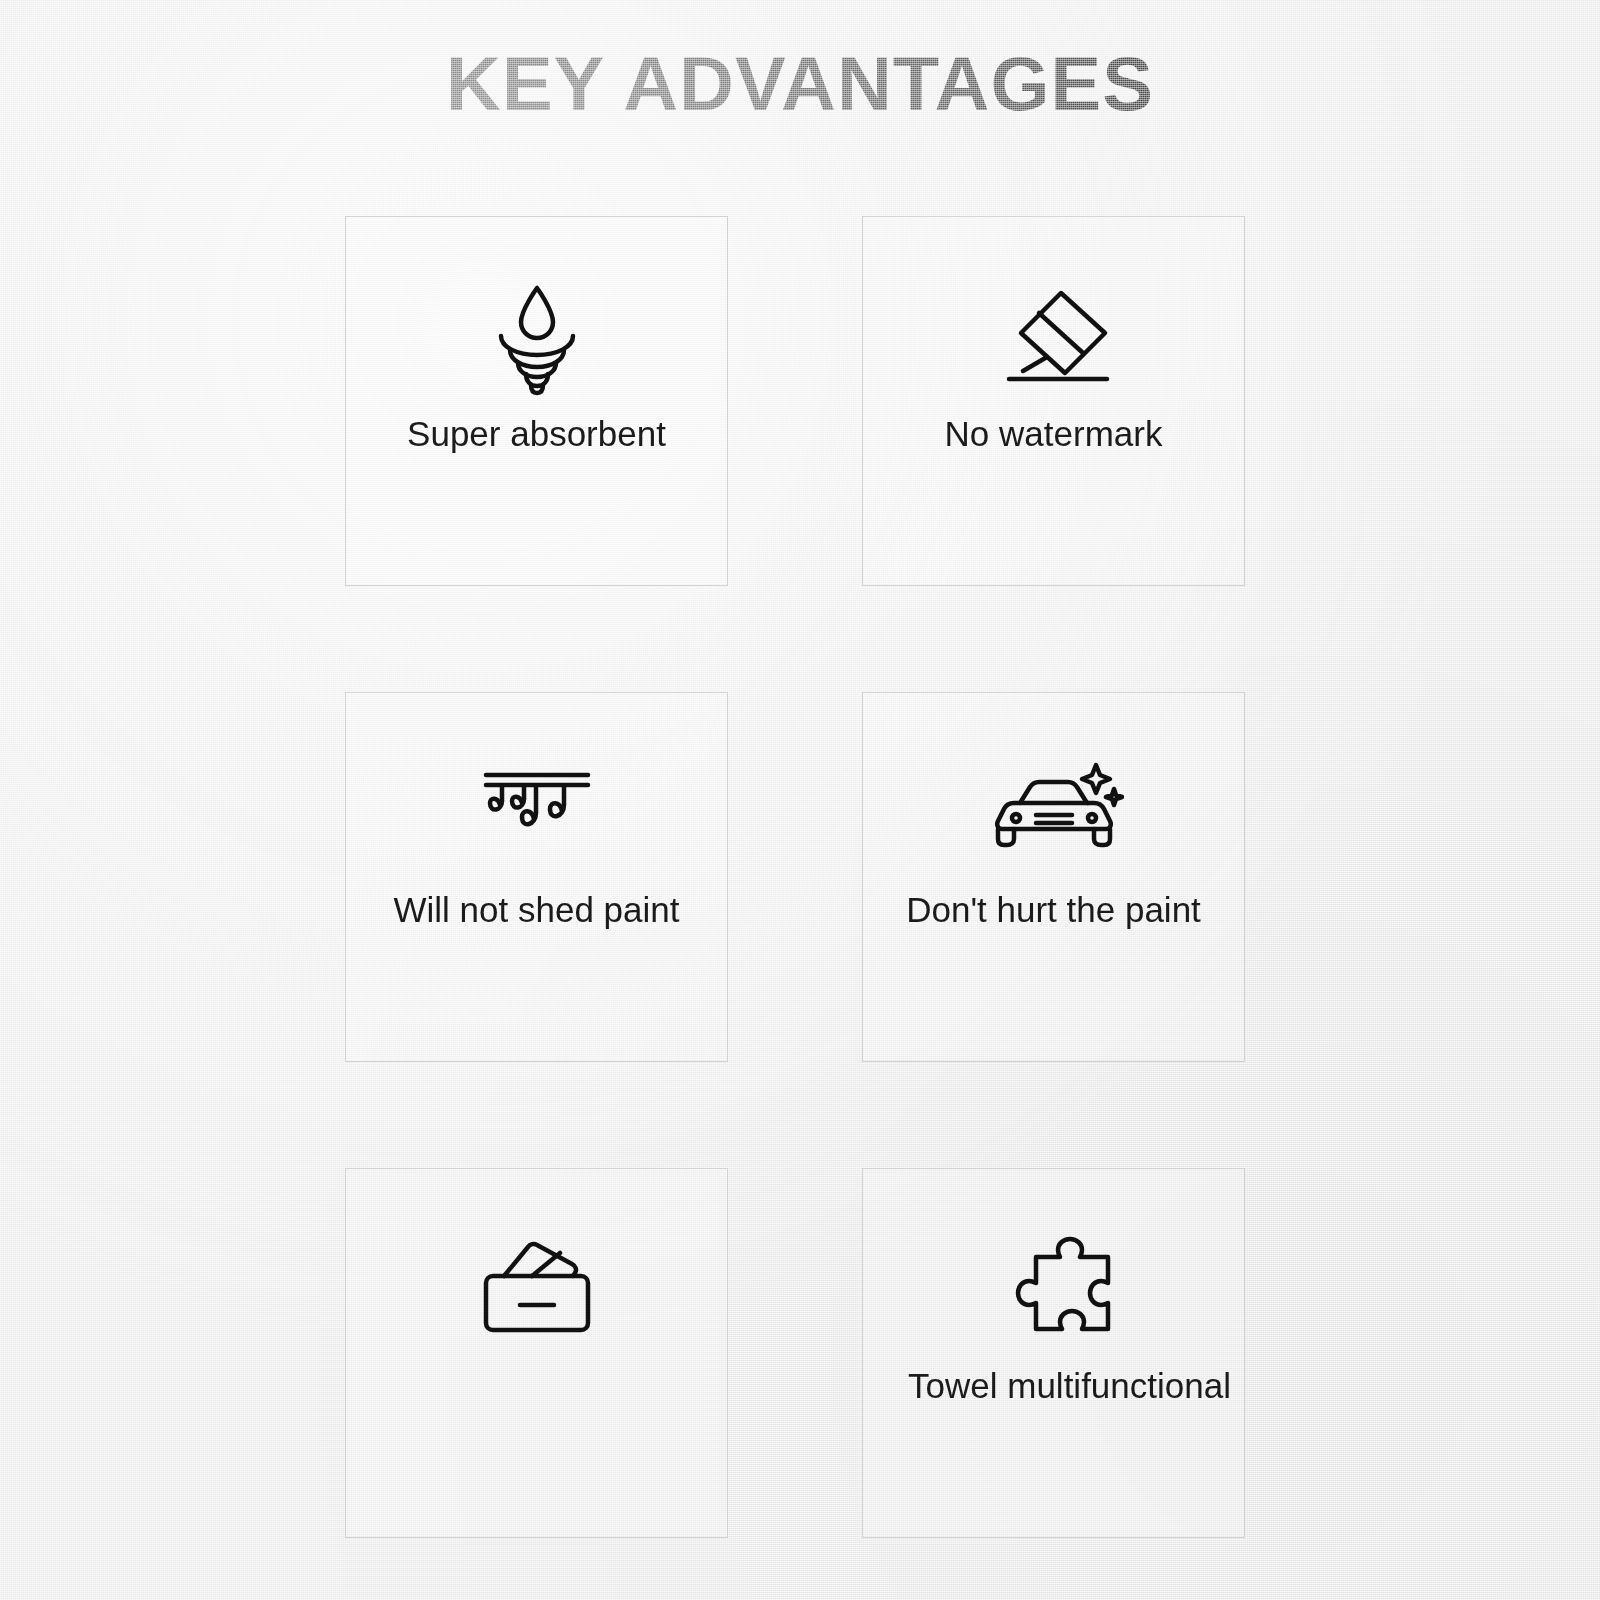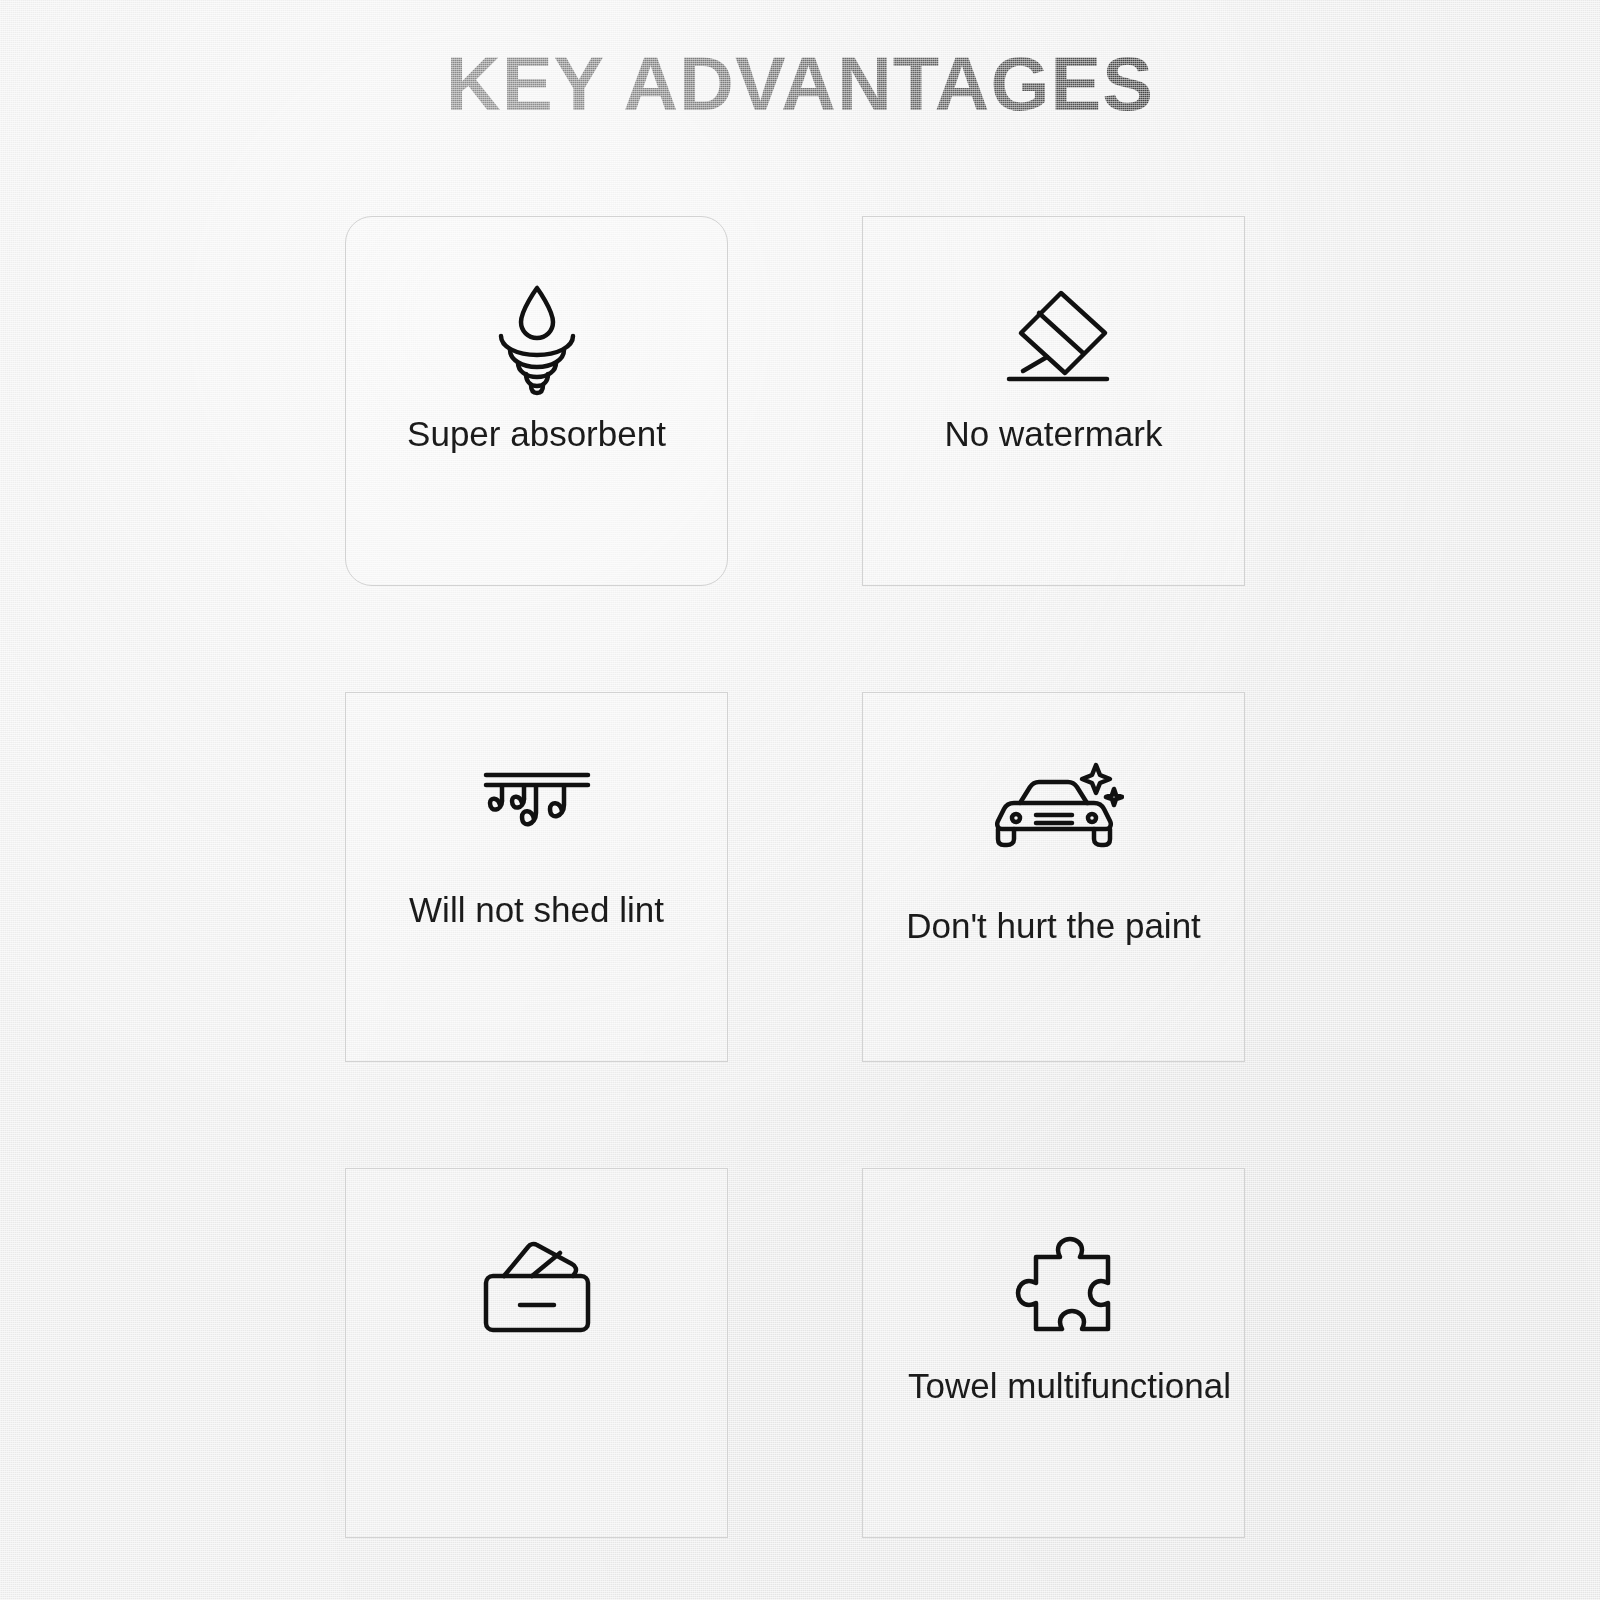--- a/index.html
+++ b/index.html
@@ -55,24 +55,24 @@
   }
   .card {
     border: 1px solid #d2d2d2;
     box-sizing: border-box;
     background: rgba(255,255,255,0.18);
     display: flex;
     flex-direction: column;
     align-items: center;
     position: relative;
   }
-  .card.c1 { grid-column: 1; grid-row: 1; border-radius: 27px; }
+  .card.c1 { grid-column: 1; grid-row: 1; }
   .card.c2 { grid-column: 3; grid-row: 1; }
   .card.c3 { grid-column: 1; grid-row: 3; }
-  .card.c4 { grid-column: 3; grid-row: 3; gap: 16px; }
+  .card.c4 { grid-column: 3; grid-row: 3; }
   .card.c5 { grid-column: 1; grid-row: 5; }
   .card.c6 { grid-column: 3; grid-row: 5; padding-left: 32px; }
 
   .icon-wrap {
     height: 180px;
     width: 100%;
     display: flex;
     align-items: center;
     justify-content: center;
     padding-top: 64px;
@@ -132,21 +132,21 @@
           <path d="M14 20 L116 20"></path>
           <path d="M14 30 L116 30"></path>
           <path d="M30 31 L30 46"></path>
           <path d="M30 46 C30 56 18 58 18 48 C18 42 26 42 28 50"></path>
           <path d="M52 31 L52 44"></path>
           <path d="M52 44 C52 54 40 56 40 46 C40 40 48 40 50 48"></path>
           <path d="M64 31 L64 58 C64 70 50 74 50 62 C50 54 60 54 62 64"></path>
           <path d="M92 31 L92 50 C92 62 78 66 78 54 C78 46 88 46 90 56"></path>
         </svg>
       </div>
-      <div class="card-label">Will not shed lint</div>
+      <div class="card-label">Will not shed paint</div>
     </div>
 
     <div class="card c4">
       <div class="icon-wrap">
         <svg width="140" height="120" viewBox="0 0 140 120" fill="none" stroke="#111111" stroke-width="4.5" stroke-linecap="round" stroke-linejoin="round">
           <path d="M18 74 C14 74 12 70 14 66 L20 54 C22 50 26 48 30 48 L36 48 L46 32 C48 29 51 27 55 27 L84 27 C88 27 91 29 93 32 L103 48 L110 48 C114 48 118 50 120 54 L126 66 C128 70 126 74 122 74 Z"></path>
           <path d="M30 74 L30 84 C30 88 27 90 23 90 L20 90 C16 90 14 88 14 84 L14 74"></path>
           <path d="M126 74 L126 84 C126 88 124 90 120 90 L117 90 C113 90 110 88 110 84 L110 74"></path>
           <path d="M36 48 L104 48"></path>
           <circle cx="32" cy="63" r="4"></circle>

